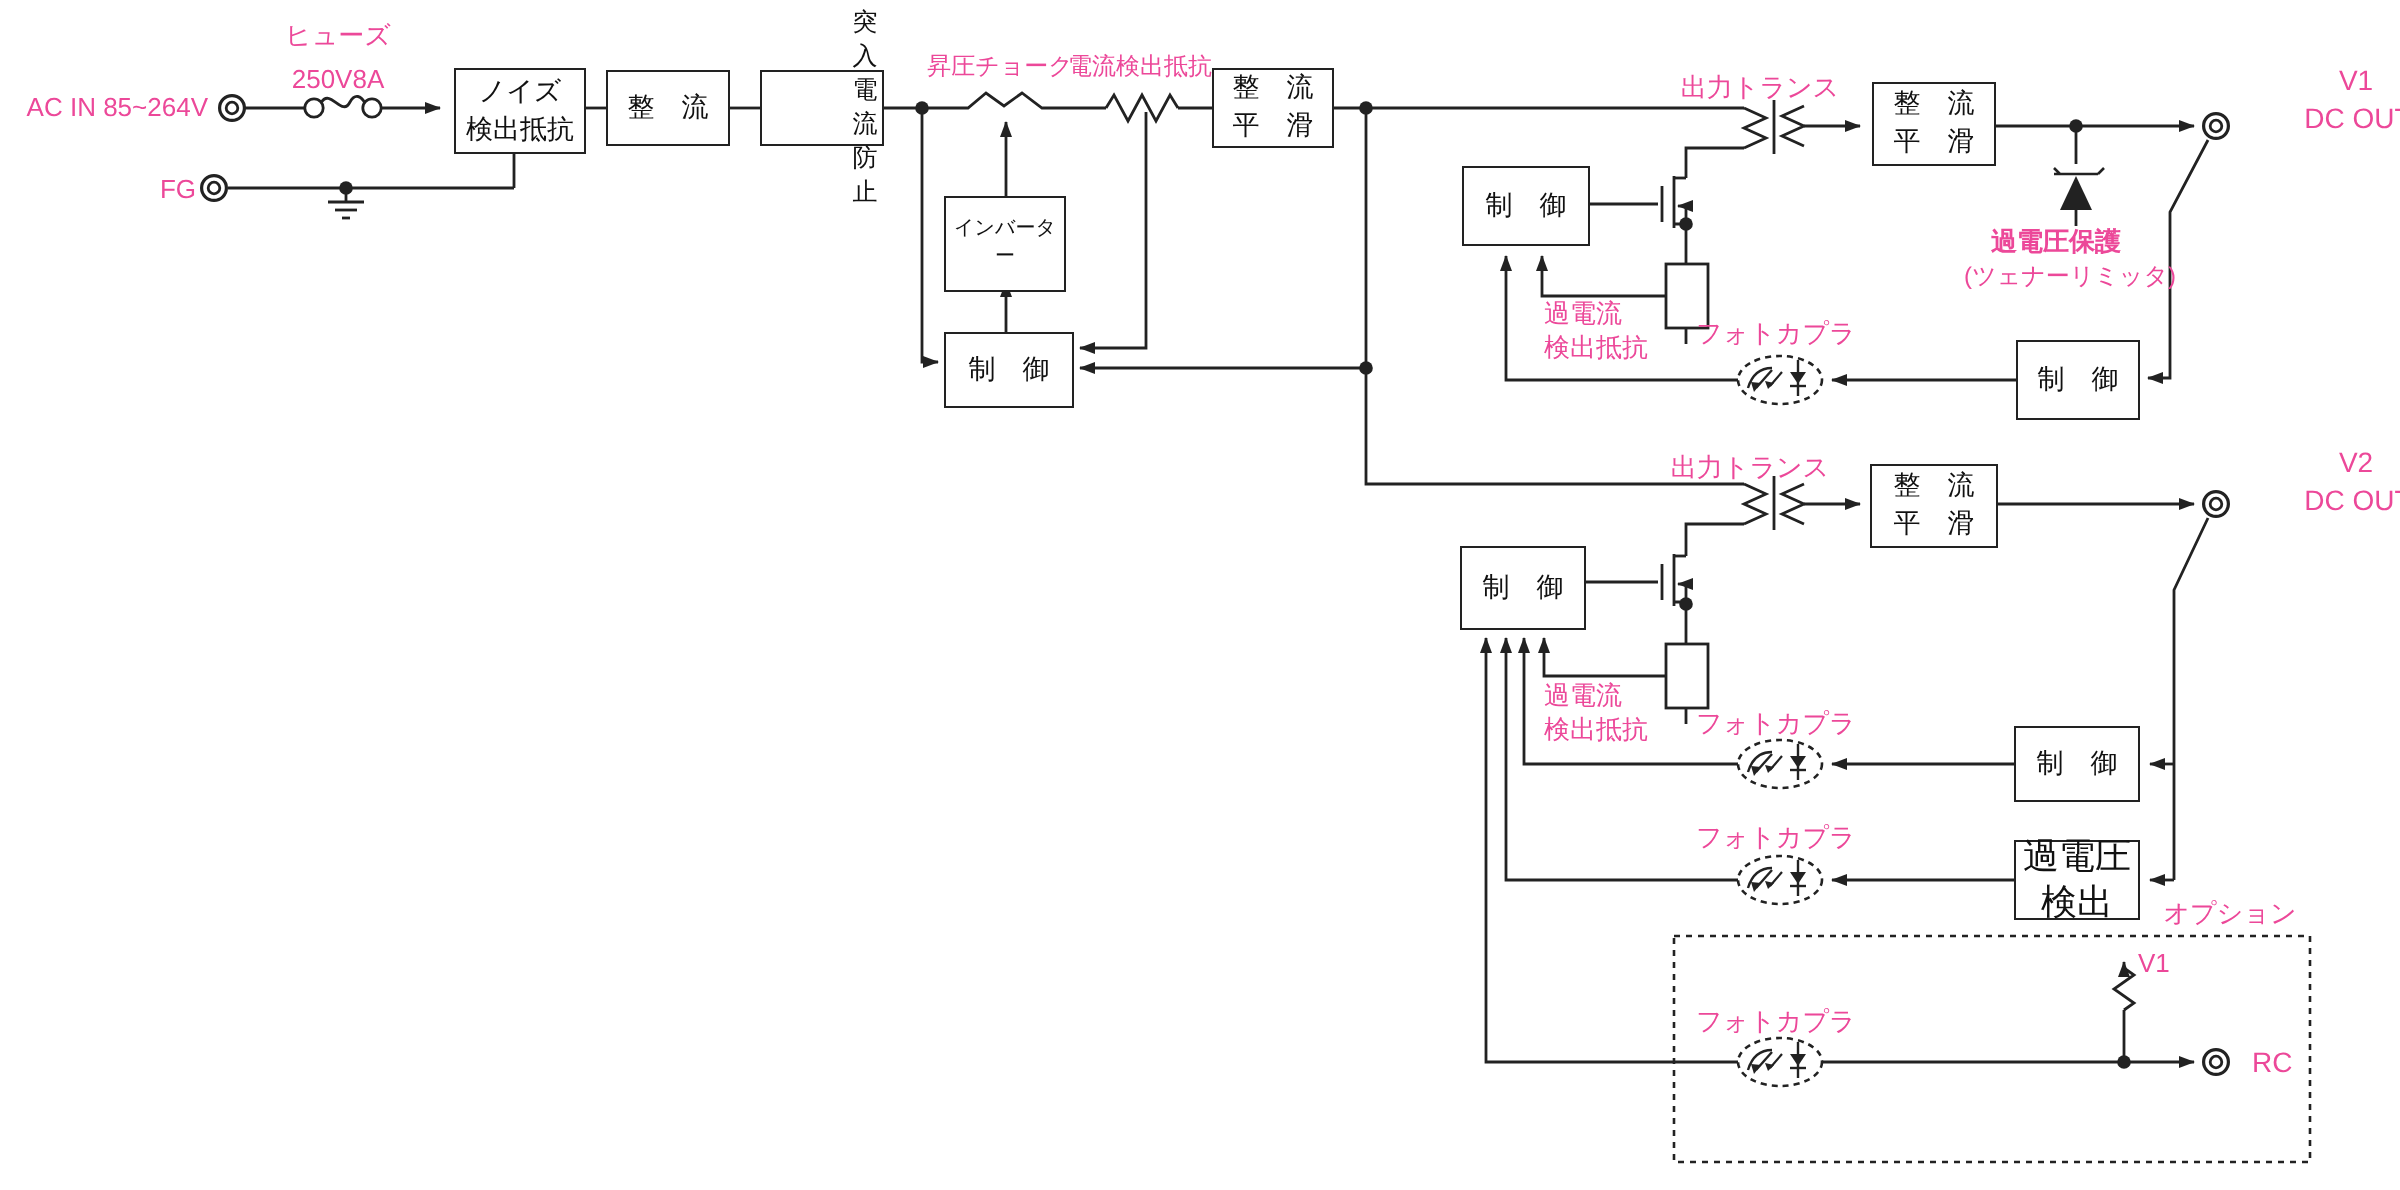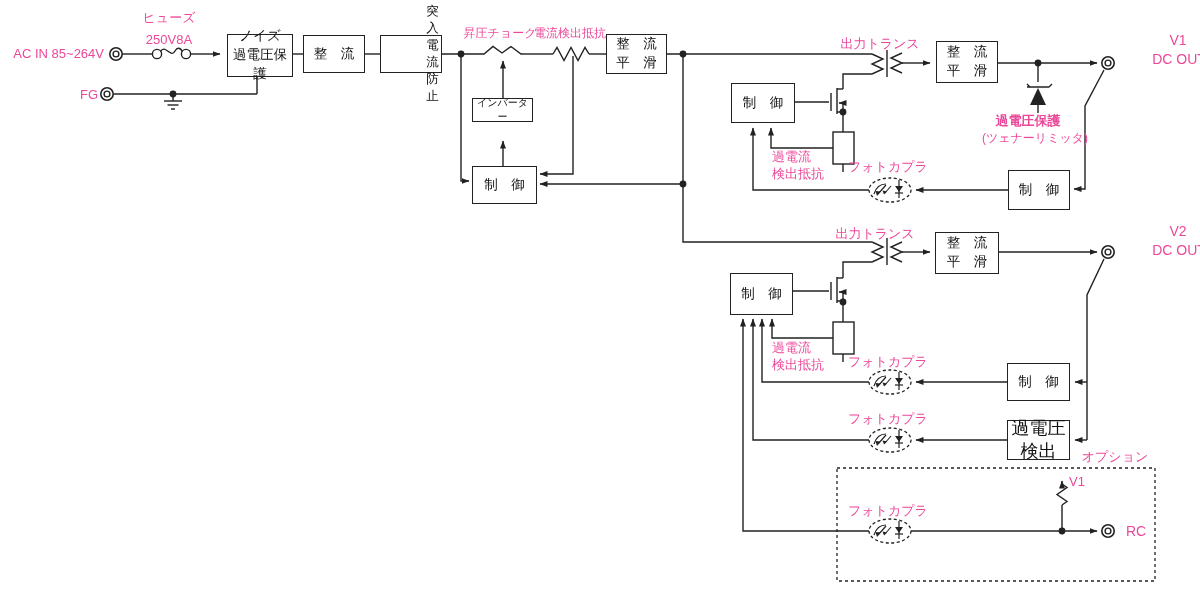--- a/index.html
+++ b/index.html
@@ -236,27 +236,27 @@
         <circle cx="1108" cy="252" r="2.9" fill="#fff" stroke-width="1.4"></circle>
       </g>
       <g>
         <circle cx="1108" cy="531" r="6.2" fill="#fff" stroke-width="1.6"></circle>
         <circle cx="1108" cy="531" r="2.9" fill="#fff" stroke-width="1.4"></circle>
       </g>
     </g>
   </svg>
 
   <div class="block" style="left:227px;top:34px;width:66px;height:43px;">ノイズ
-過電圧保護</div>
+検出抵抗</div>
   <div class="block" style="left:303px;top:35px;width:62px;height:38px;">整　流</div>
   <div class="block f12" style="left:380px;top:35px;width:62px;height:38px;">突入電流
 防止</div>
   <div class="block" style="left:606px;top:34px;width:61px;height:40px;">整　流
 平　滑</div>
-  <div class="block small" style="left:472px;top:98px;width:61px;height:24px;">インバーター</div>
+  <div class="block small" style="left:472px;top:98px;width:61px;height:48px;">インバーター</div>
   <div class="block" style="left:472px;top:166px;width:65px;height:38px;">制　御</div>
   <div class="block" style="left:731px;top:83px;width:64px;height:40px;">制　御</div>
   <div class="block" style="left:936px;top:41px;width:62px;height:42px;">整　流
 平　滑</div>
   <div class="block" style="left:1008px;top:170px;width:62px;height:40px;">制　御</div>
   <div class="block" style="left:730px;top:273px;width:63px;height:42px;">制　御</div>
   <div class="block" style="left:935px;top:232px;width:64px;height:42px;">整　流
 平　滑</div>
   <div class="block" style="left:1007px;top:363px;width:63px;height:38px;">制　御</div>
   <div class="block f13" style="left:1007px;top:420px;width:63px;height:40px;">過電圧

